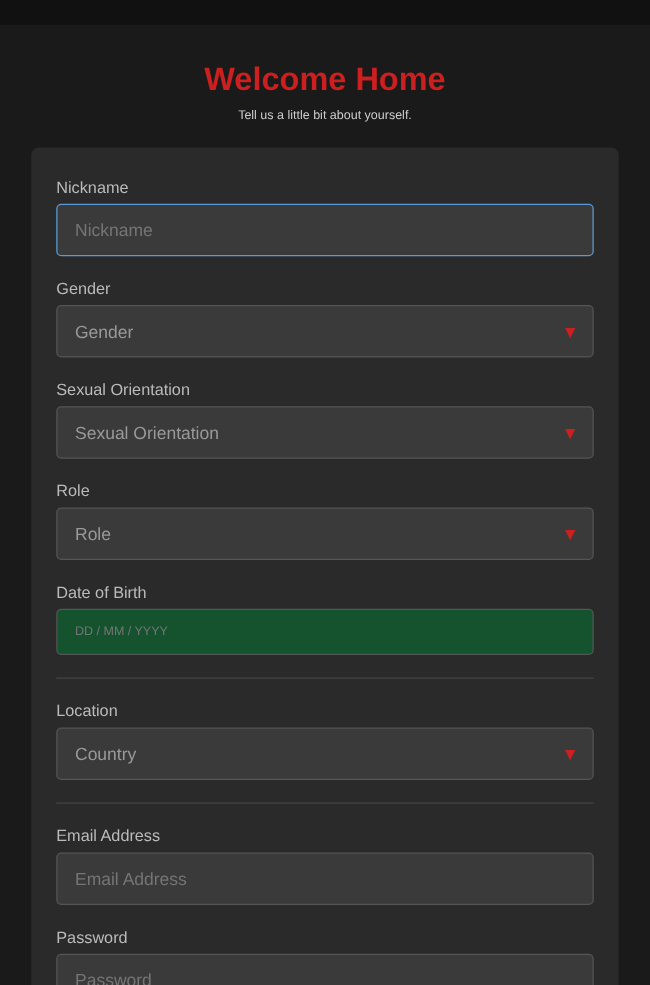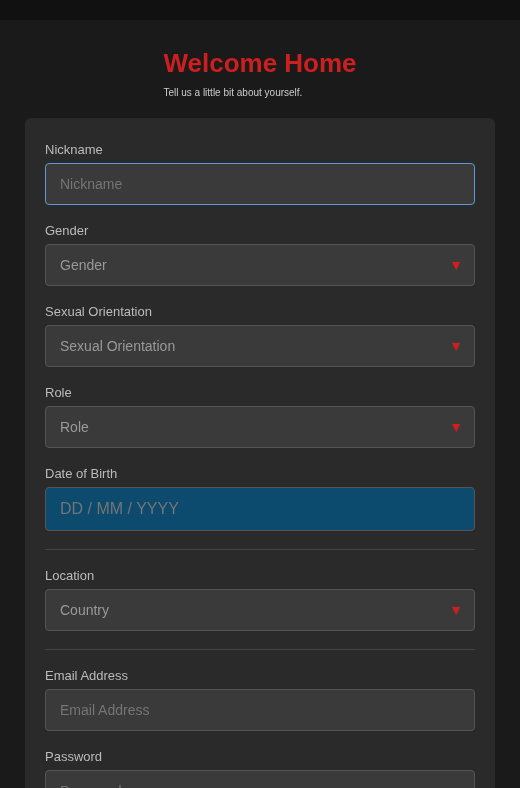--- a/index.html
+++ b/index.html
@@ -19,21 +19,21 @@
       padding: 0;
     }
 
     .top-bar {
       width: 100%;
       height: 20px;
       background-color: #111;
     }
 
     .header {
-      text-align: left;
+      text-align: center;
       padding: 28px 20px 20px;
     }
 
     .header-title {
       color: #cc1f1f;
       font-size: 26px;
       font-weight: bold;
       margin-bottom: 8px;
     }
 
@@ -101,26 +101,26 @@
       right: 12px;
       top: 50%;
       transform: translateY(-50%);
       color: #cc1f1f;
       font-size: 14px;
       pointer-events: none;
     }
 
     .date-input {
       width: 100%;
-      background-color: #0c4a6e;
+      background-color: #14532d;
       border: 1px solid #555;
       border-radius: 4px;
       padding: 12px 14px;
       color: #999;
-      font-size: 16px;
+      font-size: 10px;
       outline: none;
     }
 
     .divider {
       height: 1px;
       background-color: #444;
       margin: 4px 0 18px;
     }
   </style>
 </head>

